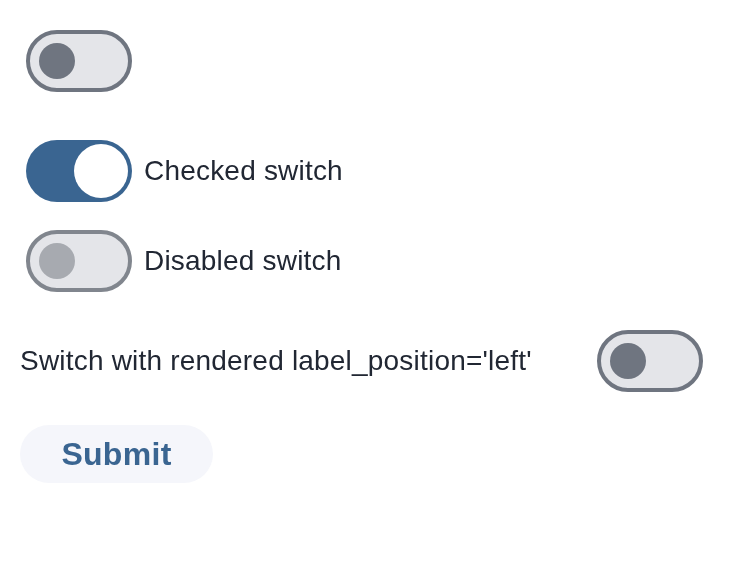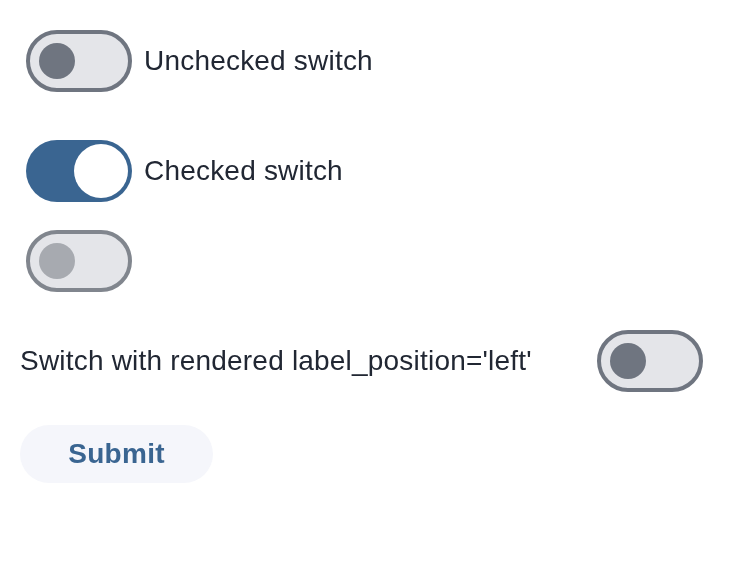--- a/index.html
+++ b/index.html
@@ -73,50 +73,50 @@
 
   .submit-button {
     position: absolute;
     left: 20px; top: 425px;
     width: 193px; height: 58px;
     border: none;
     border-radius: 29px;
     background: var(--submit-bg, #f5f6fb);
     color: var(--accent-blue, #3a6591);
     font-family: "Liberation Sans", sans-serif;
-    font-size: 28px;
+    font-size: 32px;
     font-weight: 600;
     letter-spacing: 0.3px;
     cursor: pointer;
     display: flex;
     align-items: center;
     justify-content: center;
   }
 </style>
 </head>
 <body>
 
 <div class="switch-row row-1">
   <div class="switch off">
     <div class="knob"></div>
   </div>
-  <span class="switch-label">Unchecked switch</span>
 </div>
 
 <div class="switch-row row-2">
   <div class="switch on">
     <div class="knob"></div>
   </div>
   <span class="switch-label">Checked switch</span>
 </div>
 
 <div class="switch-row row-3">
   <div class="switch disabled">
     <div class="knob"></div>
   </div>
+  <span class="switch-label">Disabled switch</span>
 </div>
 
 <div class="switch-row row-4">
   <span class="switch-label">Switch with rendered label_position='left'</span>
   <div class="switch off">
     <div class="knob"></div>
   </div>
 </div>
 
 <button class="submit-button">Submit</button>

